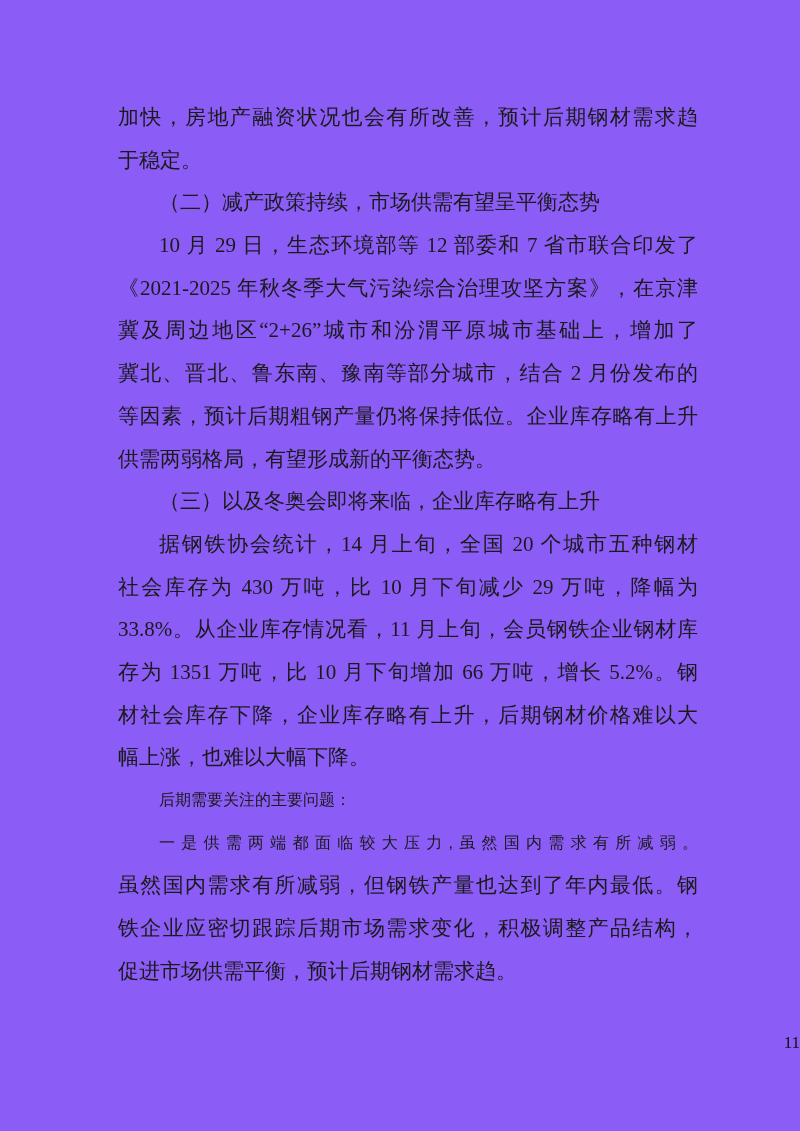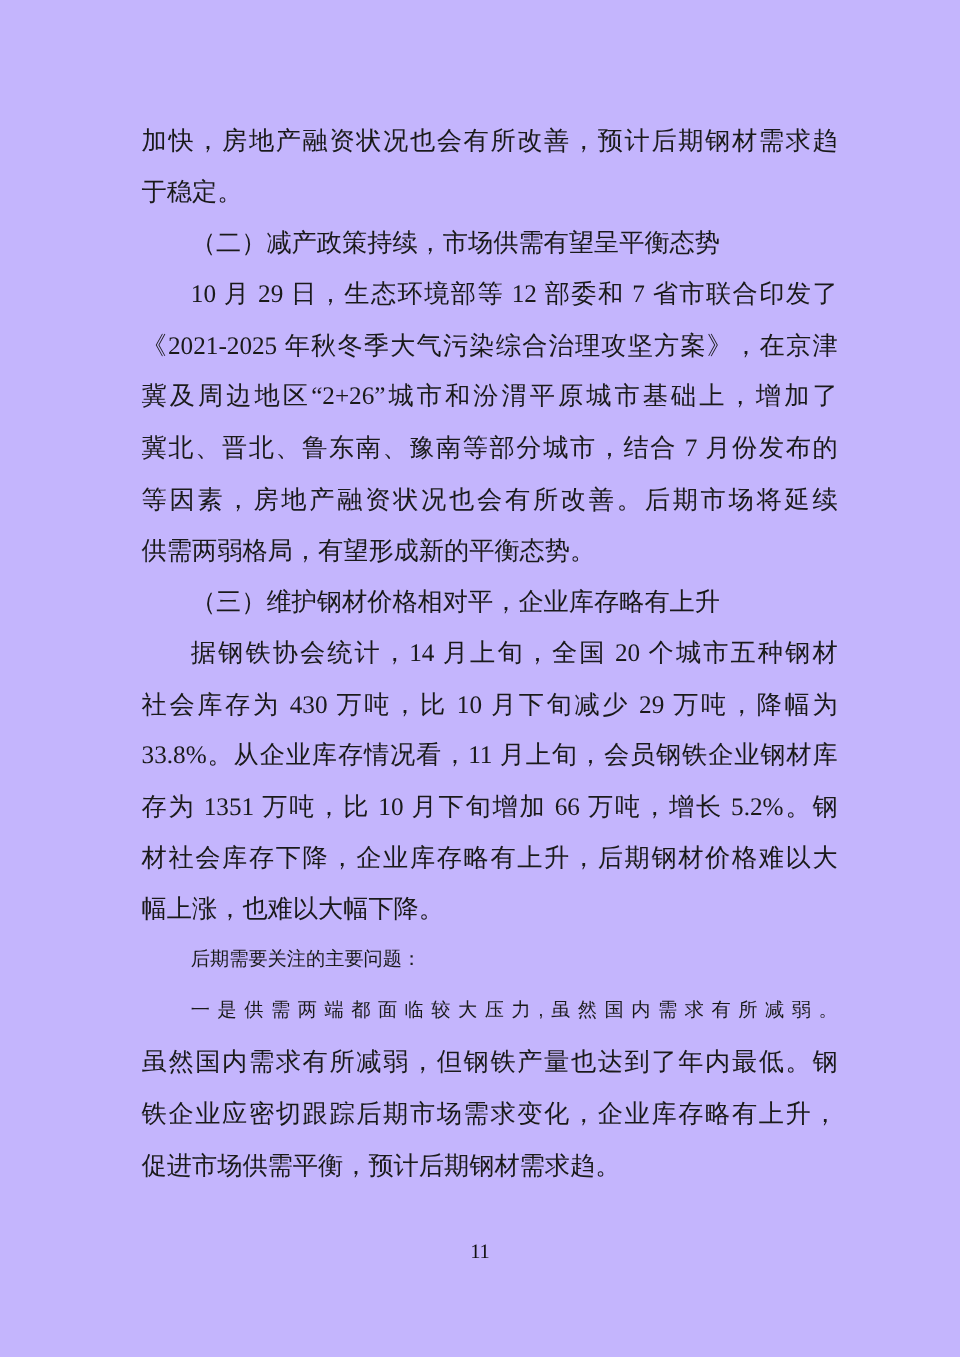--- a/index.html
+++ b/index.html
@@ -4,21 +4,21 @@
 <style>
   html, body {
     margin: 0;
     padding: 0;
     background: #ffffff;
   }
   .page {
     position: relative;
     width: 800px;
     height: 1131px;
-    background: #c4b5fd;
+    background: #8b5cf6;
     overflow: hidden;
     font-family: "Liberation Serif", "DejaVu Serif", serif;
     color: #1a1a1a;
   }
   .text-block {
     position: absolute;
     left: 118px;
     top: 96px;
     width: 580px;
   }
@@ -49,49 +49,49 @@
   .hei {
     font-family: "Liberation Sans", "DejaVu Sans", sans-serif;
     font-weight: 400;
     font-size: 16px;
   }
   .page-number {
     position: absolute;
     top: 1031px;
     left: 0;
     width: 800px;
-    text-align: center;
+    text-align: right;
     font-size: 17px;
     line-height: 24px;
     font-family: "Liberation Serif", "DejaVu Serif", serif;
     color: #111111;
   }
 </style>
 </head>
 <body>
 
 <div class="page">
   <div class="text-block">
     <div class="line jfull">加快，房地产融资状况也会有所改善，预计后期钢材需求趋</div>
     <div class="line">于稳定。</div>
     <div class="line kai ind">（二）减产政策持续，市场供需有望呈平衡态势</div>
     <div class="line jfull ind">10 月 29 日，生态环境部等 12 部委和 7 省市联合印发了</div>
     <div class="line jfull">《2021-2025 年秋冬季大气污染综合治理攻坚方案》，在京津</div>
     <div class="line jfull">冀及周边地区“2+26”城市和汾渭平原城市基础上，增加了</div>
-    <div class="line jfull">冀北、晋北、鲁东南、豫南等部分城市，结合 7 月份发布的</div>
-    <div class="line jfull">等因素，房地产融资状况也会有所改善。后期市场将延续</div>
+    <div class="line jfull">冀北、晋北、鲁东南、豫南等部分城市，结合 2 月份发布的</div>
+    <div class="line jfull">等因素，预计后期粗钢产量仍将保持低位。企业库存略有上升</div>
     <div class="line">供需两弱格局，有望形成新的平衡态势。</div>
-    <div class="line kai ind">（三）维护钢材价格相对平，企业库存略有上升</div>
+    <div class="line kai ind">（三）以及冬奥会即将来临，企业库存略有上升</div>
     <div class="line jfull ind">据钢铁协会统计，14 月上旬，全国 20 个城市五种钢材</div>
     <div class="line jfull">社会库存为 430 万吨，比 10 月下旬减少 29 万吨，降幅为</div>
     <div class="line jfull">33.8%。从企业库存情况看，11 月上旬，会员钢铁企业钢材库</div>
     <div class="line jfull">存为 1351 万吨，比 10 月下旬增加 66 万吨，增长 5.2%。钢</div>
     <div class="line jfull">材社会库存下降，企业库存略有上升，后期钢材价格难以大</div>
     <div class="line">幅上涨，也难以大幅下降。</div>
     <div class="line hei ind">后期需要关注的主要问题：</div>
     <div class="line hei jfull ind">一是供需两端都面临较大压力,虽然国内需求有所减弱。</div>
     <div class="line jfull">虽然国内需求有所减弱，但钢铁产量也达到了年内最低。钢</div>
-    <div class="line jfull">铁企业应密切跟踪后期市场需求变化，企业库存略有上升，</div>
+    <div class="line jfull">铁企业应密切跟踪后期市场需求变化，积极调整产品结构，</div>
     <div class="line">促进市场供需平衡，预计后期钢材需求趋。</div>
   </div>
 
   <div class="page-number">11</div>
 </div>
 
 </body></html>

